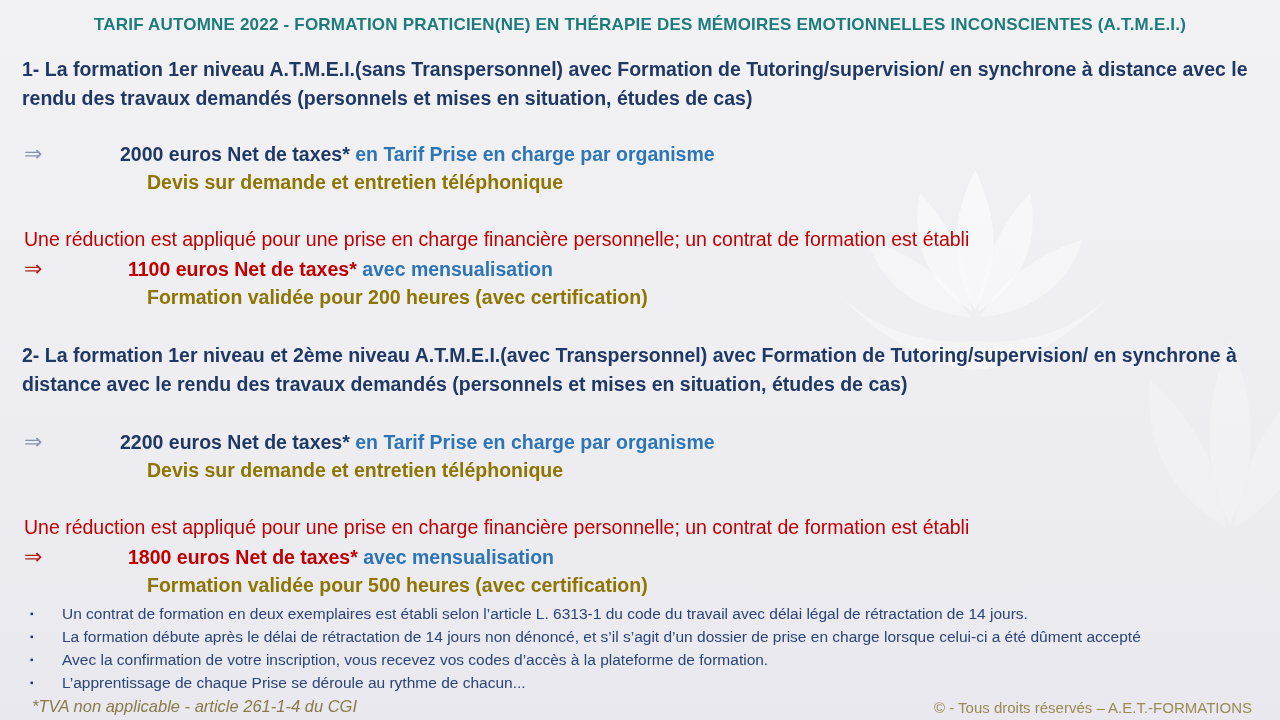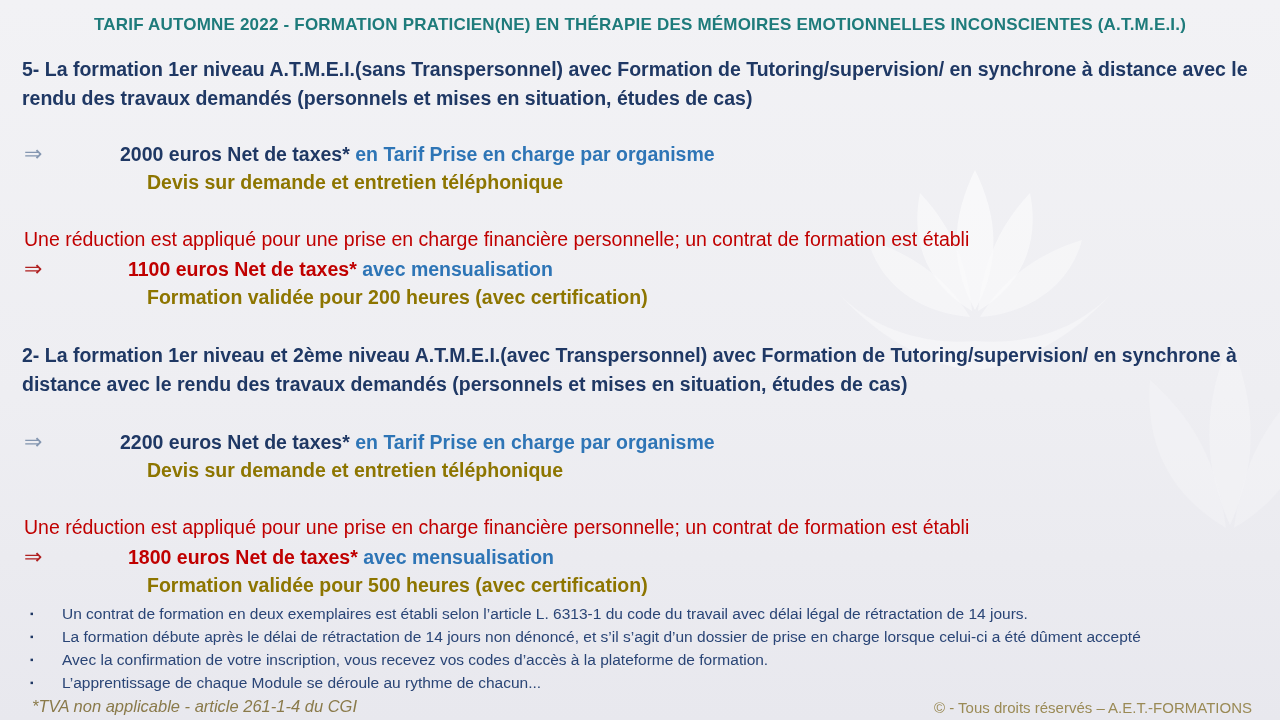--- a/index.html
+++ b/index.html
@@ -138,21 +138,21 @@
   <svg class="watermark faint" width="240" height="260" viewBox="0 0 240 260">
     <g fill="#ffffff">
       <path fill-opacity="0.8" d="M120 10 C95 70 90 130 120 195 C150 130 145 70 120 10 Z"></path>
       <path fill-opacity="0.6" d="M40 50 C35 115 60 165 116 198 C108 135 85 90 40 50 Z"></path>
       <path fill-opacity="0.6" d="M200 50 C205 115 180 165 124 198 C132 135 155 90 200 50 Z"></path>
     </g>
   </svg>
 
   <div class="slide-title">TARIF AUTOMNE 2022 - FORMATION PRATICIEN(NE) EN THÉRAPIE DES MÉMOIRES EMOTIONNELLES INCONSCIENTES (A.T.M.E.I.)</div>
 
-  <div class="heading h1">5- La formation 1er niveau A.T.M.E.I.(sans Transpersonnel) avec Formation de Tutoring/supervision/ en synchrone à distance avec le rendu des travaux demandés (personnels et mises en situation, études de cas)</div>
+  <div class="heading h1">1- La formation 1er niveau A.T.M.E.I.(sans Transpersonnel) avec Formation de Tutoring/supervision/ en synchrone à distance avec le rendu des travaux demandés (personnels et mises en situation, études de cas)</div>
 
   <div class="tarif-line t-org1">
     <span class="arrow">⇒</span><span class="price-navy">2000 euros Net de taxes*</span><span class="suffix-blue"> en Tarif Prise en charge par organisme</span>
   </div>
   <div class="gold-line g-devis1">Devis sur demande et entretien téléphonique</div>
 
   <div class="red-line r1">Une réduction est appliqué pour une prise en charge financière personnelle; un contrat de formation est établi</div>
 
   <div class="tarif-line t-pers1">
     <span class="arrow red">⇒</span><span class="price-red">1100 euros Net de taxes*</span><span class="suffix-blue"> avec mensualisation</span>
@@ -181,20 +181,20 @@
     <div class="bullet-row">
       <span class="marker">▪</span>
       <span>La formation débute après le délai de rétractation de 14 jours non dénoncé, et s’il s’agit d’un dossier de prise en charge lorsque celui-ci a été dûment accepté</span>
     </div>
     <div class="bullet-row">
       <span class="marker">▪</span>
       <span>Avec la confirmation de votre inscription, vous recevez vos codes d’accès à la plateforme de formation.</span>
     </div>
     <div class="bullet-row">
       <span class="marker">▪</span>
-      <span>L’apprentissage de chaque Module se déroule au rythme de chacun...</span>
+      <span>L’apprentissage de chaque Prise se déroule au rythme de chacun...</span>
     </div>
   </div>
 
   <div class="footer-left">*TVA non applicable - article 261-1-4  du CGI</div>
   <div class="footer-right">© - Tous droits réservés – A.E.T.-FORMATIONS</div>
 
 </div>
 
 </body></html>

